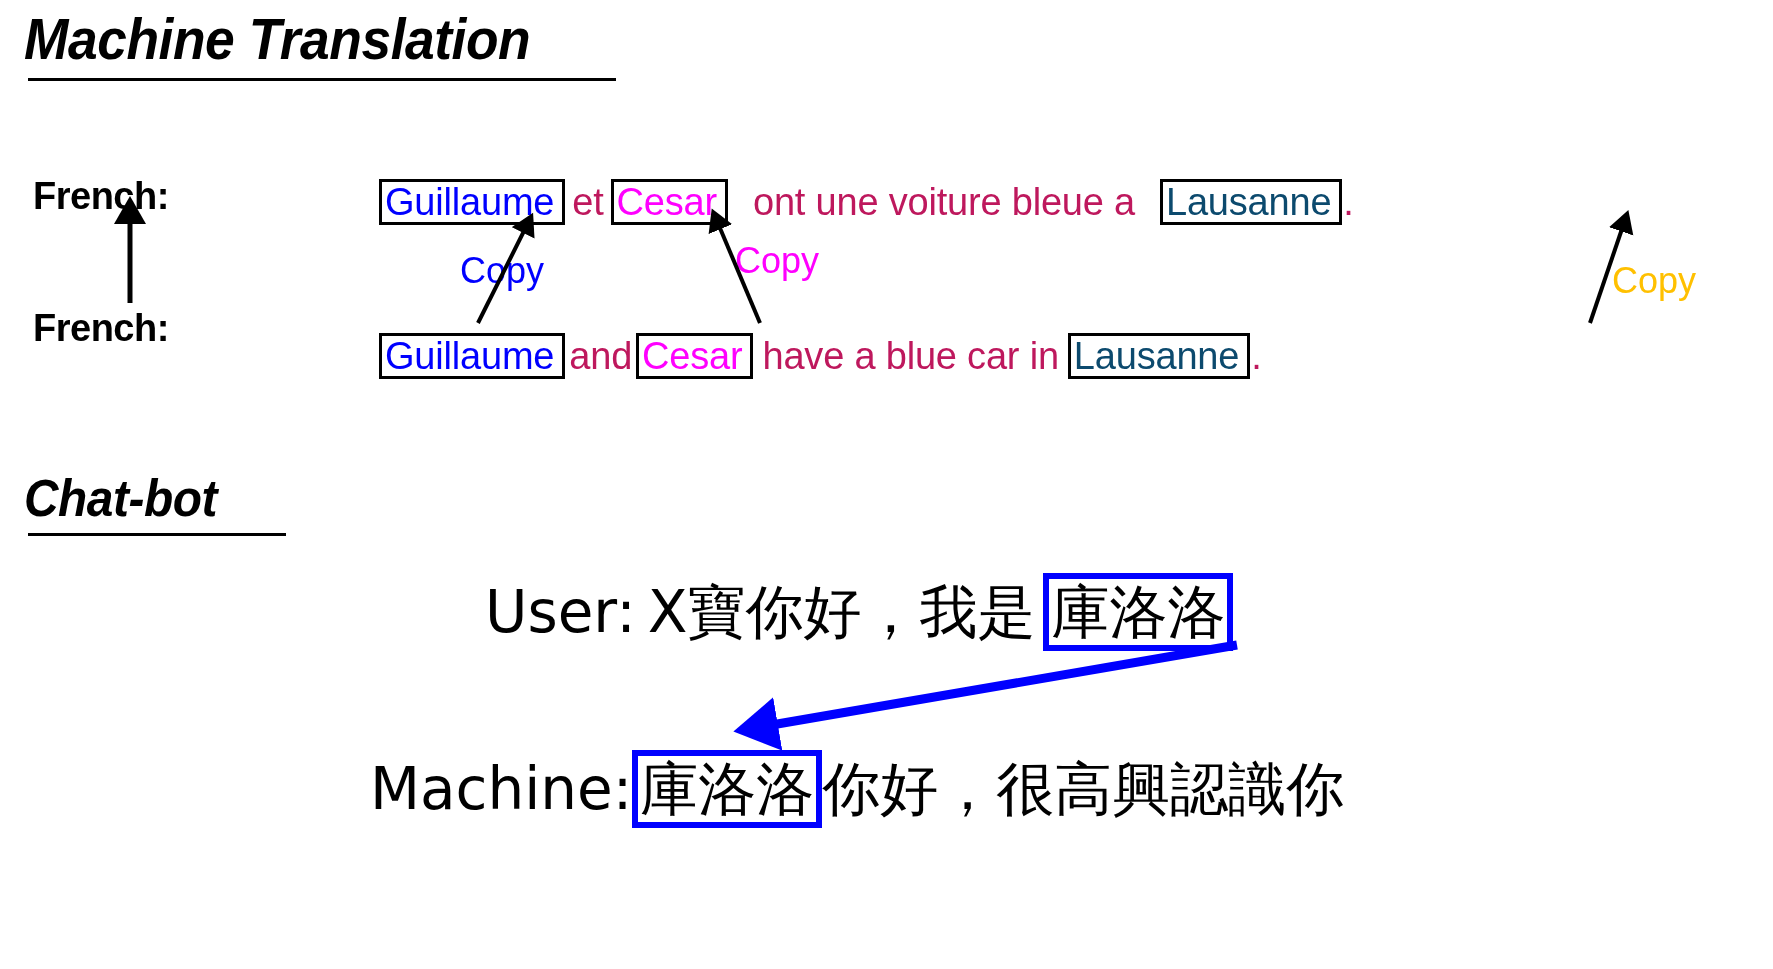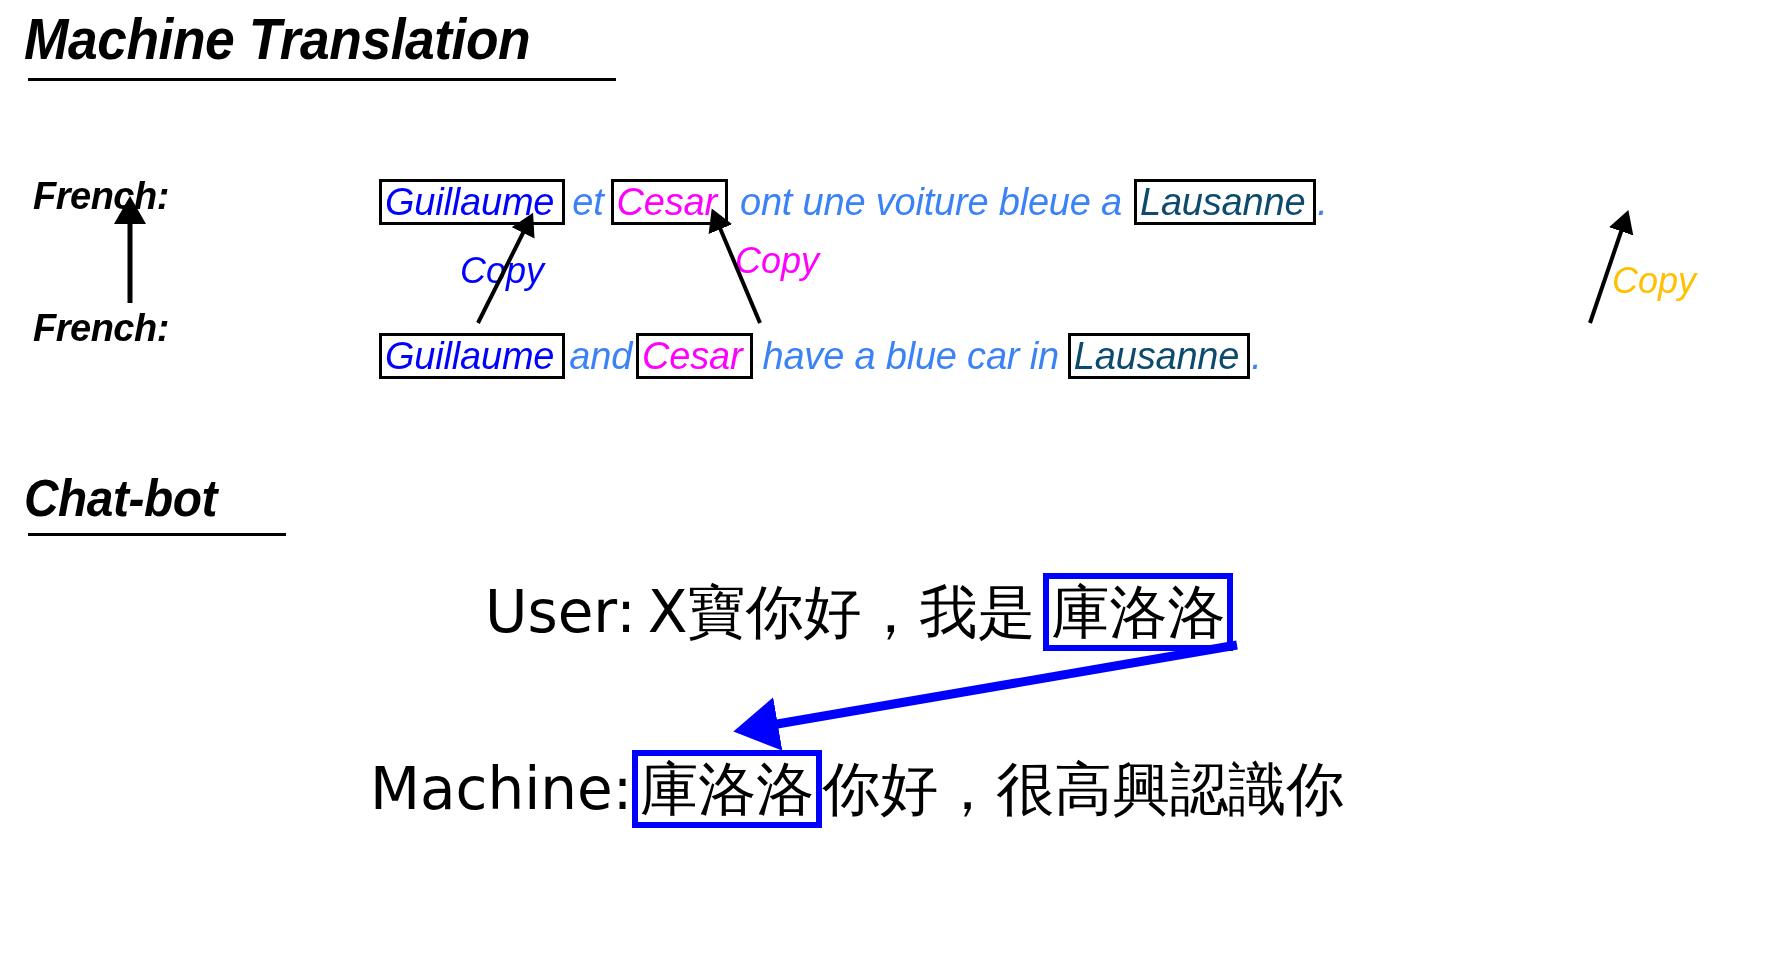--- a/index.html
+++ b/index.html
@@ -30,21 +30,21 @@
     height: 3px;
   }
 
   #heading-mt { left: 24px; top: 8px; font-size: 58px; line-height: 62px; }
   #rule-mt    { left: 28px; top: 78px; width: 588px; }
 
   #heading-cb { left: 24px; top: 470px; font-size: 52px; line-height: 56px; }
   #rule-cb    { left: 28px; top: 533px; width: 258px; }
 
   
-  #mt-block { position: absolute; left: 0; top: 155px; width: 1661px; height: 245px; font-style: italic; }
+  #mt-block { position: absolute; left: 0; top: 155px; width: 1661px; height: 245px; }
 
   .lang-label {
     position: absolute;
     font-weight: bold;
     font-size: 38px;
     color: #000000;
     white-space: nowrap;
     letter-spacing: -0.5px;
   }
   #label-french  { left: 33px; top: 20px; }
@@ -63,21 +63,21 @@
   .tok { display: inline-block; }
   .boxed {
     border: 3px solid #000000;
     padding: 0px 8px 0px 3px;
     margin: 0 1px;
     line-height: 40px;
   }
   .c-blue   { color: #0000FF; }
   .c-magenta{ color: #FF00FF; }
   .c-gold   { color: #0c4a6e; }
-  .plain    { color: #3b82f6; }
+  .plain    { color: #be185d; }
 
   .copy-label {
     position: absolute;
     font-size: 36px;
     white-space: nowrap;
   }
   #copy-1 { left: 460px; top: 95px; color: #0000FF; }
   #copy-2 { left: 735px; top: 85px; color: #FF00FF; }
   #copy-3 { left: 1612px; top: 105px; color: #FFC000; }
 
@@ -112,21 +112,21 @@
 <div class="section-heading" id="heading-mt">Machine Translation</div>
 <div class="heading-rule" id="rule-mt"></div>
 
 <div id="mt-block">
 
   <div class="lang-label" id="label-french">French:</div>
 
   <div class="lang-label" id="label-english">French:</div>
 
   <div class="sentence" id="sentence-french">
-    <span class="tok boxed c-blue">Guillaume</span><span class="tok plain" style="padding:0 6px;">et</span><span class="tok boxed c-magenta">Cesar</span><span class="tok plain" style="padding:0 11px;">ont une voiture bleue a</span><span class="tok boxed c-gold">Lausanne</span><span class="tok plain">.</span>
+    <span class="tok boxed c-blue">Guillaume</span><span class="tok plain" style="padding:0 6px;">et</span><span class="tok boxed c-magenta">Cesar</span><span class="tok plain" style="padding:0 24px;">ont une voiture bleue a</span><span class="tok boxed c-gold">Lausanne</span><span class="tok plain">.</span>
   </div>
 
   <div class="sentence" id="sentence-english">
     <span class="tok boxed c-blue">Guillaume</span><span class="tok plain" style="padding:0 3px;">and</span><span class="tok boxed c-magenta">Cesar</span><span class="tok plain" style="padding:0 8px;margin-top:25px;">have a blue car in</span><span class="tok boxed c-gold">Lausanne</span><span class="tok plain">.</span>
   </div>
 
   <div class="copy-label" id="copy-1">Copy</div>
   <div class="copy-label" id="copy-2">Copy</div>
   <div class="copy-label" id="copy-3">Copy</div>
 

